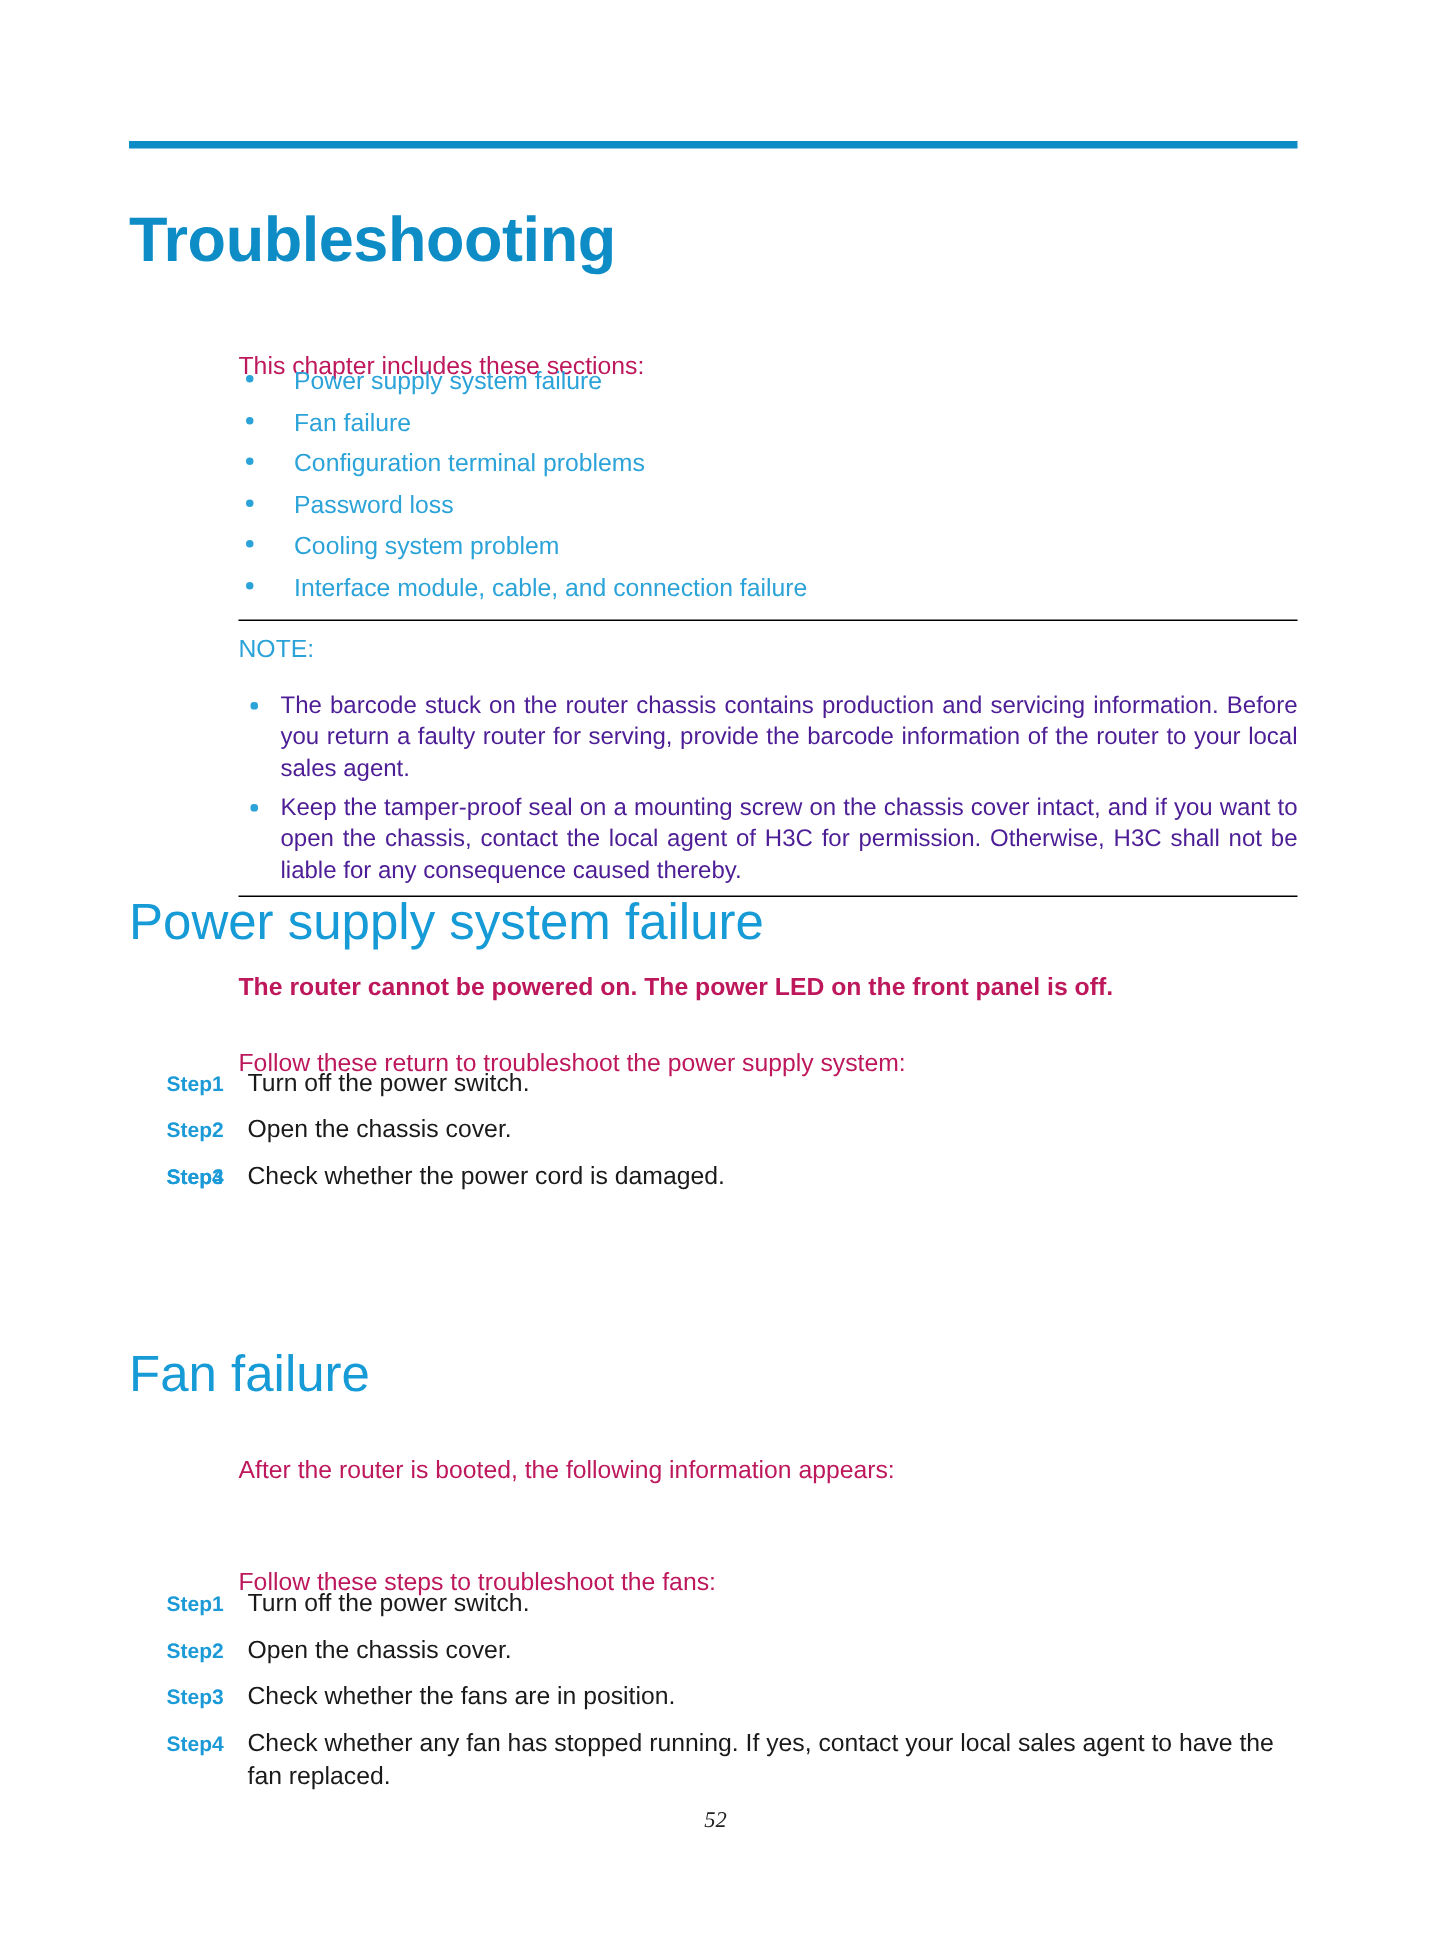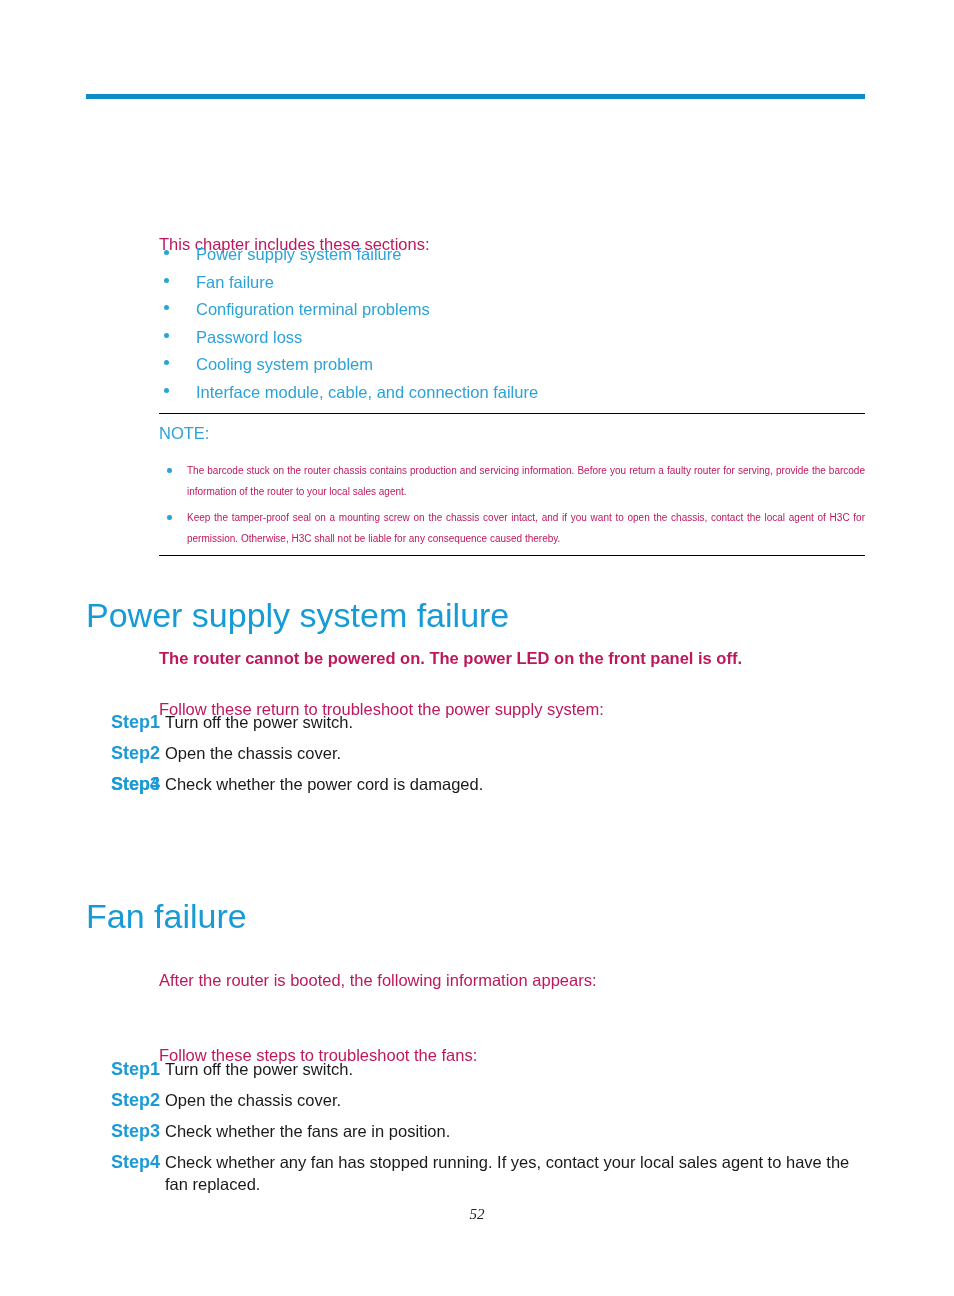--- a/index.html
+++ b/index.html
@@ -106,23 +106,23 @@
     margin-bottom: 16px;
   }
   .note-list {
     margin: 0;
     padding: 0;
     list-style: none;
   }
   .note-list li {
     position: relative;
     padding-left: 28px;
-    font-size: 10px;
+    font-size: 16px;
     line-height: 21px;
-    color: #be185d;
+    color: #4c1d95;
     text-align: justify;
     margin-bottom: 5px;
   }
   .note-list li:last-child { margin-bottom: 0; }
   .note-list li .bullet {
     position: absolute;
     left: 8px;
     top: 8px;
     width: 4.5px;
     height: 4.5px;
@@ -158,21 +158,21 @@
     padding-left: 54px;
     font-size: 16.5px;
     line-height: 22px;
     color: #1a1a1a;
     margin-bottom: 9px;
   }
   .step-list li .step-label {
     position: absolute;
     left: 0;
     top: 0;
-    font-size: 18px;
+    font-size: 14px;
     font-weight: bold;
     color: #1b9ad7;
     line-height: 22px;
   }
   #steps-power { top: 711px; }
   #steps-fan   { top: 1058px; }
 
   .para-justify {
     text-align: justify;
     text-justify: inter-word;
@@ -198,20 +198,21 @@
     font-family: "Liberation Serif", serif;
     font-style: italic;
   }
 </style>
 </head>
 <body>
 
 <div class="page">
 
   <div class="chapter-rule"></div>
+  <h1 class="chapter-title">Troubleshooting</h1>
 
   <p class="body-text intro">This chapter includes these sections:</p>
 
   <ul class="section-list">
     <li>
       <span class="bullet"></span>
       <span class="link">Power supply system failure</span>
     </li>
     <li>
       <span class="bullet"></span>

